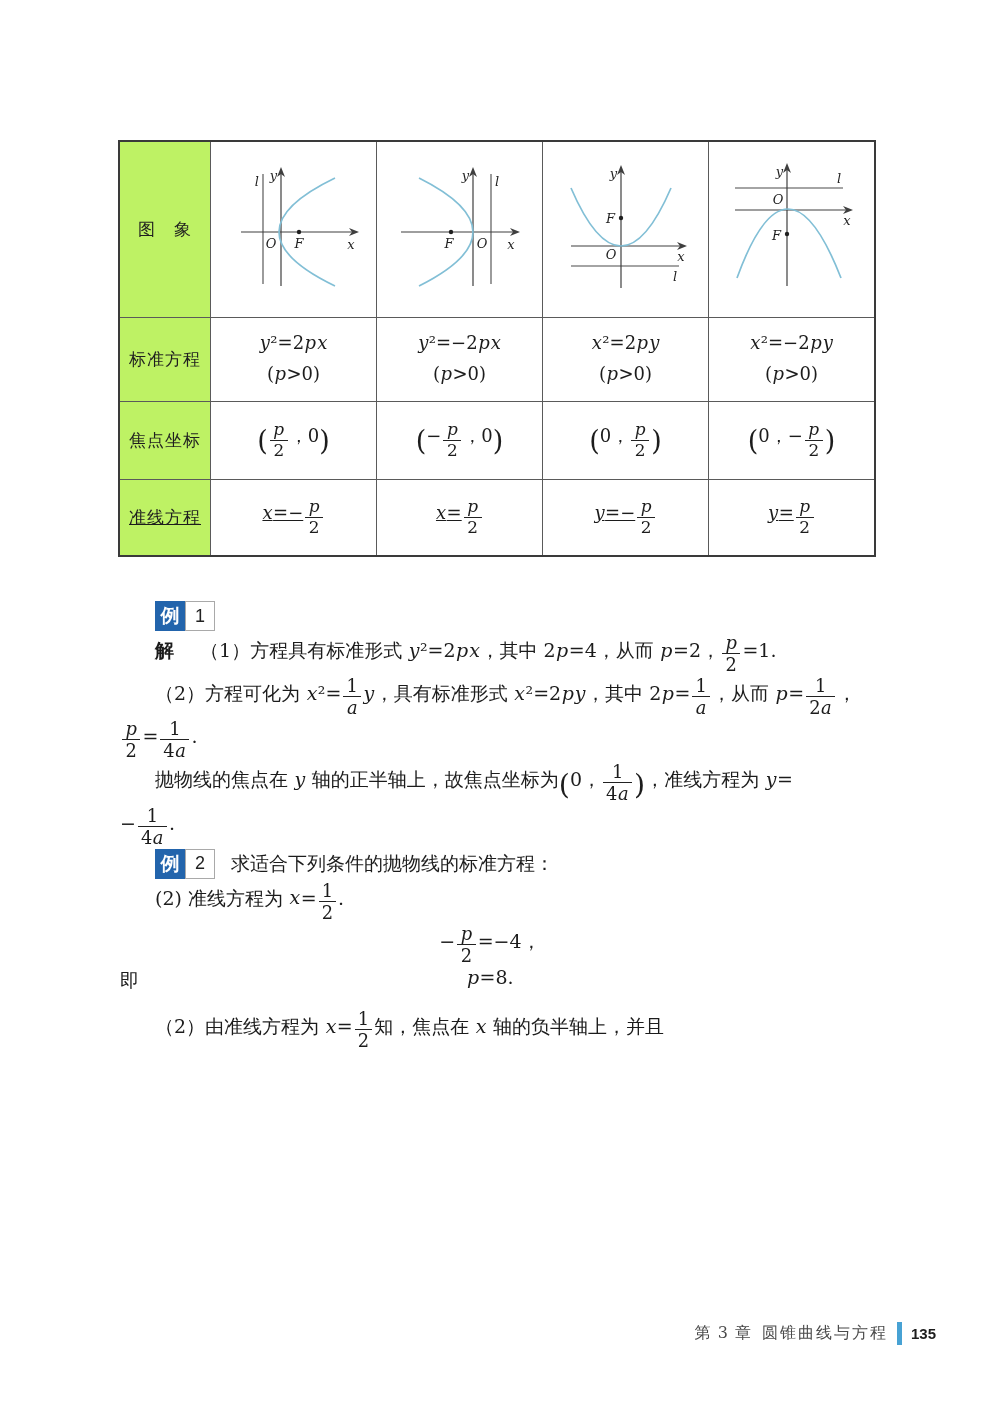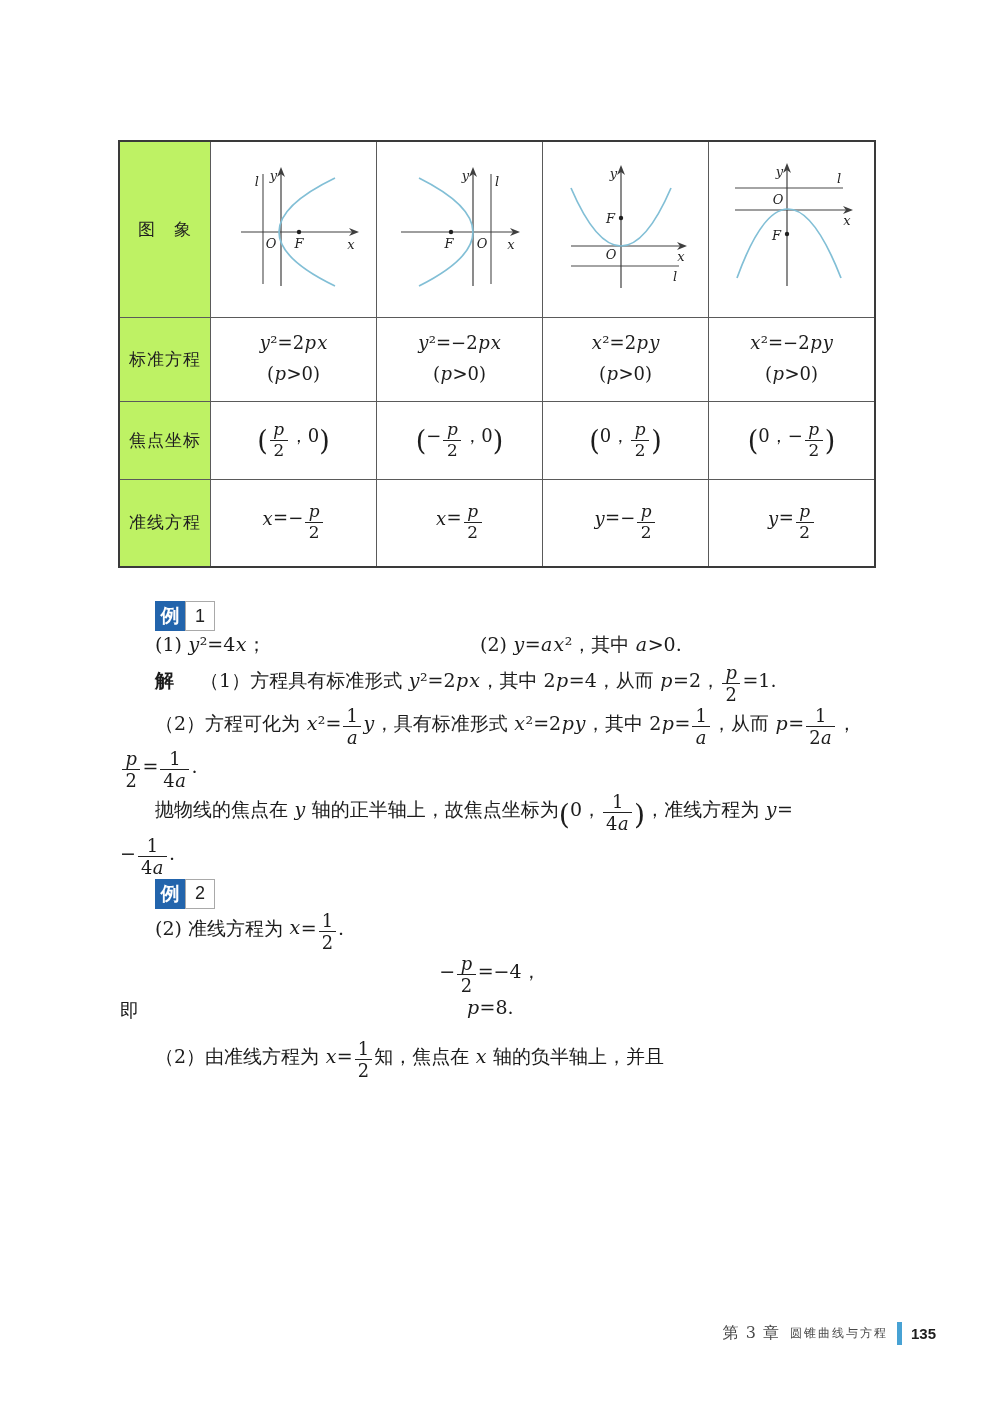--- a/index.html
+++ b/index.html
@@ -11,21 +11,21 @@
   .table-wrap{position:absolute;left:118px;top:140px;}
   table.prop{border-collapse:collapse;border:2px solid #3a3a3a;table-layout:fixed;}
   table.prop th,table.prop td{border:1px solid #5a5a5a;text-align:center;vertical-align:middle;padding:0;}
   table.prop th{
     width:90px;background:#bef264;font-weight:400;font-size:17px;color:#1f1f1f;letter-spacing:1px;
   }
   .col{width:165px;}
   .r-graph{height:176px;}
   .r-eq{height:84px;}
   .r-focus{height:78px;}
-  .r-dir{height:88px;}
+  .r-dir{height:77px;text-decoration:underline;}
   .eqcell{font-size:18px;line-height:1.7;}
   .mathcell{font-size:18px;}
   
   svg.g{display:block;margin:0 auto;}
   .axis{stroke:#3f3f3f;stroke-width:1.2;fill:none;}
   .dline{stroke:#4a4a4a;stroke-width:1.1;fill:none;}
   .curve{stroke:#82bfd6;stroke-width:1.7;fill:none;}
   .ah{fill:#3f3f3f;stroke:none;}
   .glab{font-family:"DejaVu Serif",serif;font-style:italic;font-size:13px;fill:#1f1f1f;}
   .fdot{fill:#1f1f1f;}
@@ -56,21 +56,21 @@
   .sol-label{font-family:"Liberation Sans",sans-serif;font-weight:700;margin-right:20px;}
   .pline{padding-left:35px;margin-bottom:14px;min-height:28px;}
   .flush{padding-left:0;}
   .frline{margin-bottom:18px;min-height:40px;}
   .centerline{text-align:center;margin-bottom:10px;min-height:42px;position:relative;width:740px;}
   .lab-left{position:absolute;left:0;top:2px;}
   .ex2gap{margin-top:34px;}
   
   .footer{position:absolute;top:1322px;right:64px;display:flex;align-items:center;margin-left:46px;}
   .f-chap{font-size:16px;color:#4a4a4a;letter-spacing:1px;margin-right:10px;}
-  .f-sec{font-size:12px;color:#4a4a4a;letter-spacing:2px;margin-right:9px;}
+  .f-sec{font-size:16px;color:#4a4a4a;letter-spacing:2px;margin-right:9px;}
   .f-bar{width:5px;height:23px;background:#47a2d4;margin-right:9px;}
   .f-num{font-size:15px;font-weight:700;color:#1d1d1d;font-family:"Liberation Sans",sans-serif;}
 </style>
 </head>
 <body>
 
 <div class="table-wrap">
   <table class="prop">
     <tbody>
         <tr class="r-graph">
@@ -186,40 +186,37 @@
 
 <div class="content">
 
   <div class="ex-head">
     <span class="badge">
       <span class="b1">例</span>
       <span class="b2">1</span>
     </span>
   </div>
 
-  <div class="l-items">
-    <span class="it-left">(1) <i class="mv">y</i>²=4<i class="mv">x</i>；</span>
-    <span>(2) <i class="mv">y</i>=<i class="mv">a</i><i class="mv">x</i>²，其中 <i class="mv">a</i>&gt;0.</span>
-  </div>
 
   <div class="sol-line">
     <span class="sol-label">解</span>
     <span>（1）方程具有标准形式 <i class="mv">y</i>²=2<i class="mv">p</i><i class="mv">x</i>，其中 2<i class="mv">p</i>=4，从而 <i class="mv">p</i>=2，<span class="frac"><span class="num"><i class="mv">p</i></span><span class="den">2</span></span>=1.</span>
   </div>
 
   <div class="pline frline">（2）方程可化为 <i class="mv">x</i>²=<span class="frac"><span class="num">1</span><span class="den"><i class="mv">a</i></span></span><i class="mv">y</i>，具有标准形式 <i class="mv">x</i>²=2<i class="mv">p</i><i class="mv">y</i>，其中 2<i class="mv">p</i>=<span class="frac"><span class="num">1</span><span class="den"><i class="mv">a</i></span></span>，从而 <i class="mv">p</i>=<span class="frac"><span class="num">1</span><span class="den">2<i class="mv">a</i></span></span>，</div>
   <div class="pline flush frline"><span class="frac"><span class="num"><i class="mv">p</i></span><span class="den">2</span></span>=<span class="frac"><span class="num">1</span><span class="den">4<i class="mv">a</i></span></span>.</div>
   <div class="pline frline">抛物线的焦点在 <i class="mv">y</i> 轴的正半轴上，故焦点坐标为<span class="bigp">(</span>0，<span class="frac"><span class="num">1</span><span class="den">4<i class="mv">a</i></span></span><span class="bigp">)</span>，准线方程为 <i class="mv">y</i>=</div>
   <div class="pline flush frline">−<span class="frac"><span class="num">1</span><span class="den">4<i class="mv">a</i></span></span>.</div>
 
   <div class="ex-head ex2gap">
     <span class="badge">
       <span class="b1">例</span>
       <span class="b2">2</span>
     </span>
+    <span class="ex-title">求适合下列条件的抛物线的标准方程：</span>
   </div>
 
   <div class="l-items frline">
     <span>(2) 准线方程为 <i class="mv">x</i>=<span class="frac"><span class="num">1</span><span class="den">2</span></span>.</span>
   </div>
 
 
   <div class="centerline">−<span class="frac"><span class="num"><i class="mv">p</i></span><span class="den">2</span></span>=−4，</div>
 
   <div class="centerline">

